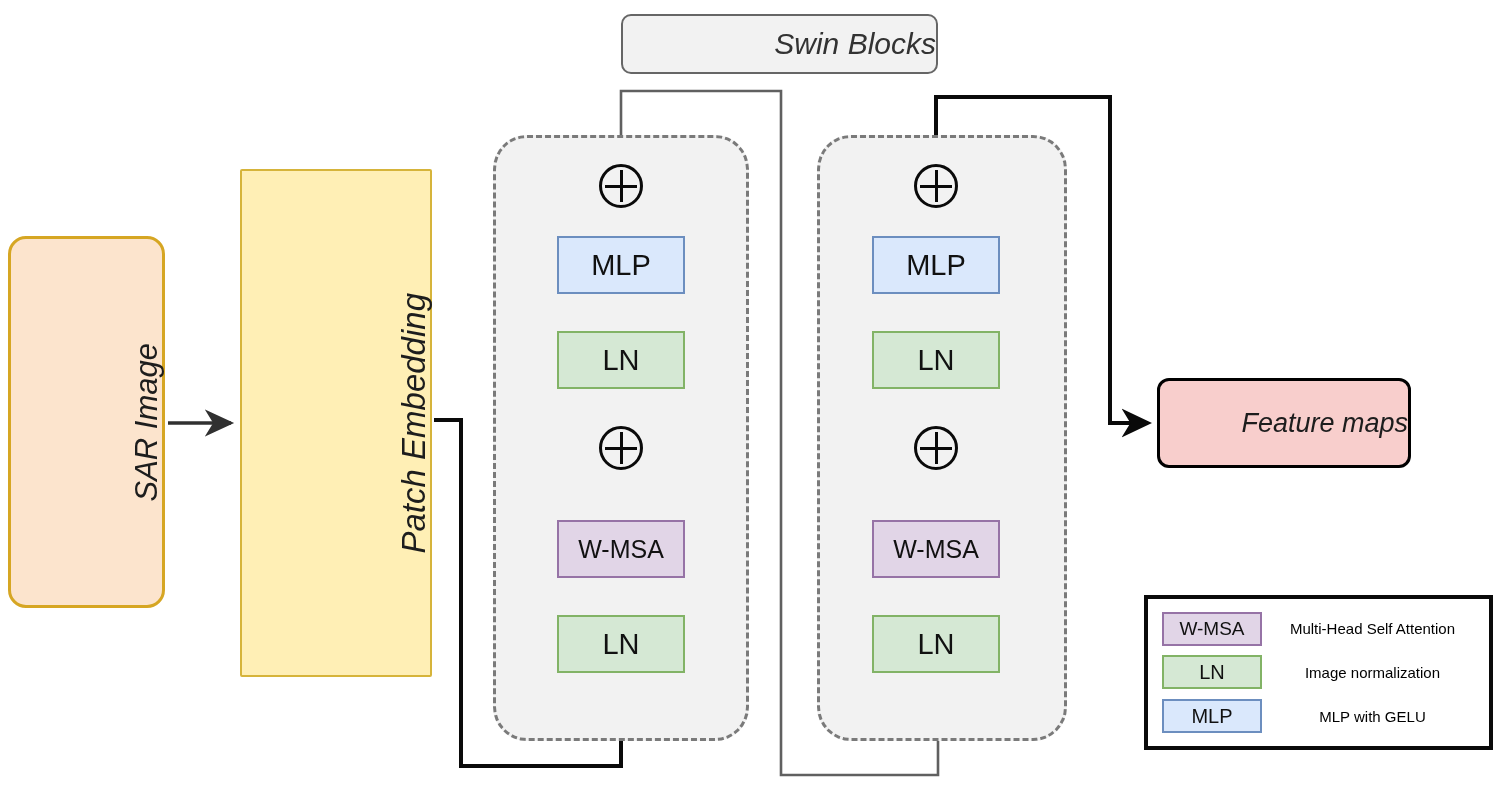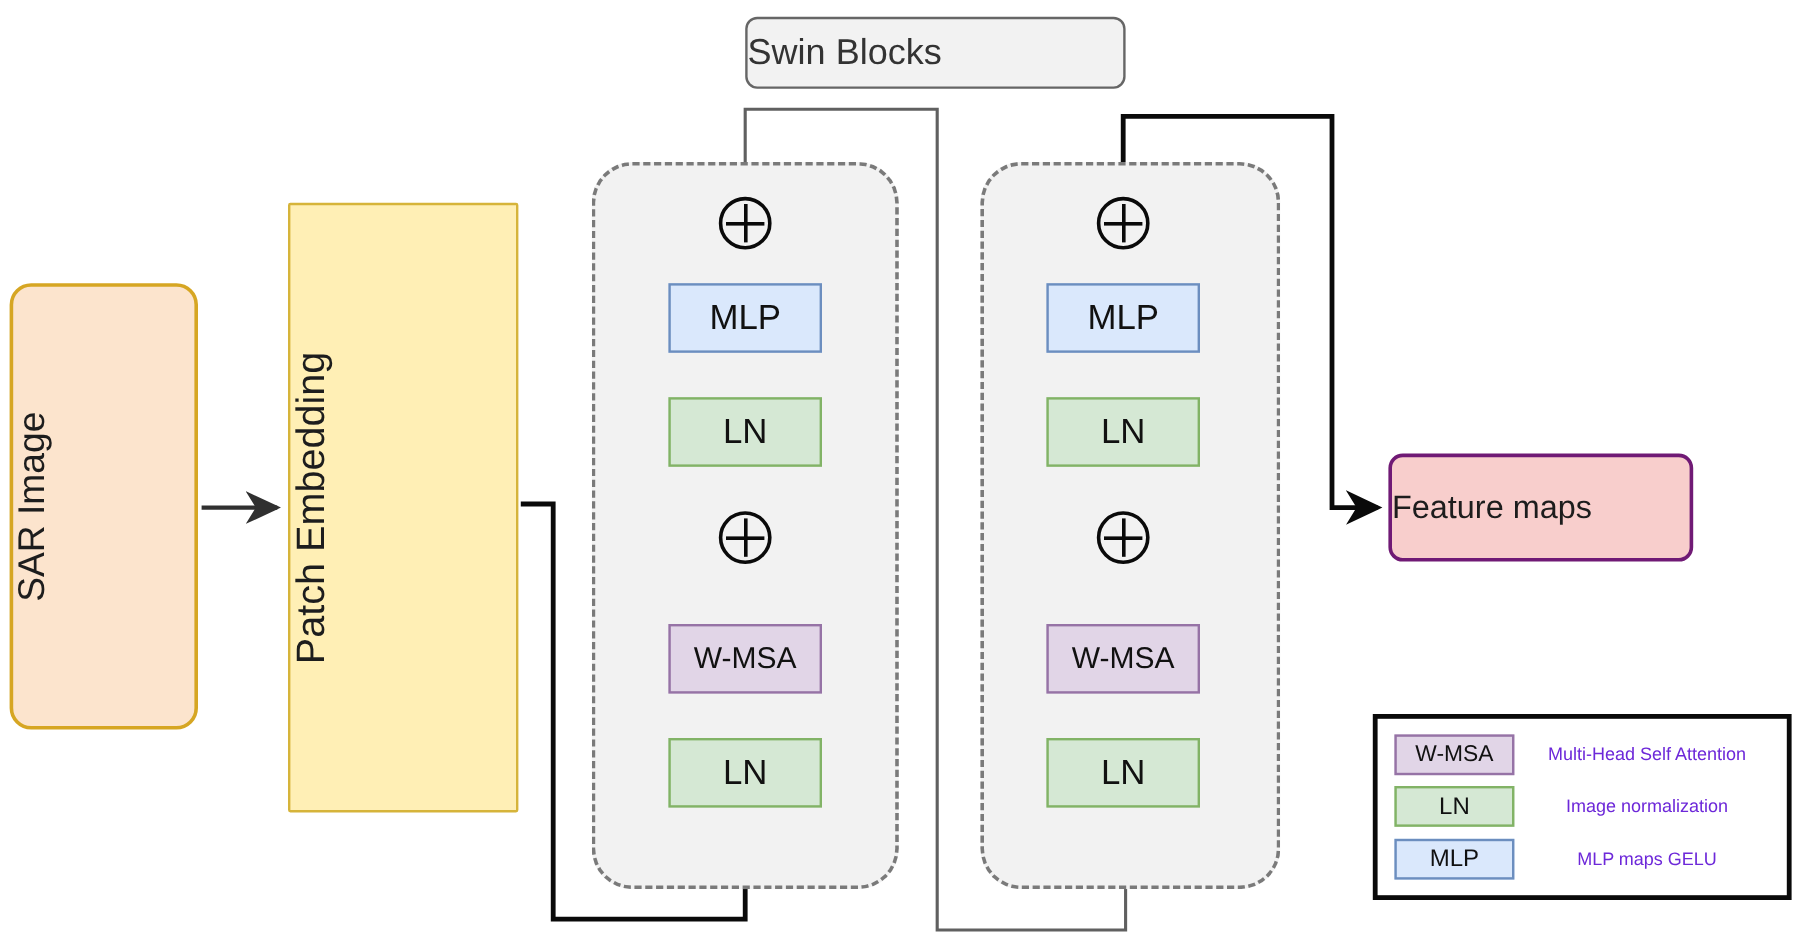--- a/index.html
+++ b/index.html
@@ -25,23 +25,24 @@
     top: 0;
     width: 1499px;
     height: 786px;
     pointer-events: none;
   }
   .node {
     position: absolute;
     box-sizing: border-box;
     display: flex;
     align-items: center;
-    justify-content: flex-start;
+    justify-content: flex-end;
     text-align: center;
     color: #1d1d1d;
+    font-style: italic;
   }
 
   
   .sar-image {
     left: 8px;
     top: 236px;
     width: 157px;
     height: 372px;
     background: #fce4cd;
     border: 3px solid #d6a623;
@@ -64,21 +65,21 @@
     border: 2px solid #d6b43a;
     border-radius: 2px;
     font-size: 33px;
   }
   .feature-maps {
     left: 1157px;
     top: 378px;
     width: 254px;
     height: 90px;
     background: #f8cecc;
-    border: 3px solid #701a75;
+    border: 3px solid #000000;
     border-radius: 12px;
     font-size: 27px;
   }
 
   
   .swin-title {
     left: 621px;
     top: 14px;
     width: 317px;
     height: 60px;
@@ -179,21 +180,21 @@
     margin-left: 8px;
     flex: 0 0 auto;
   }
   .legend-swatch.wmsa { background: #e1d5e7; border: 2px solid #9673a6; font-size: 19px; }
   .legend-swatch.ln   { background: #d5e8d4; border: 2px solid #82b366; }
   .legend-swatch.mlp  { background: #dae8fc; border: 2px solid #6c8ebf; }
   .legend-desc {
     flex: 1 1 auto;
     text-align: center;
     font-size: 15px;
-    color: #6d28d9;
+    color: #000000;
     padding: 0 6px;
     white-space: nowrap;
   }
 </style>
 </head>
 <body>
 
 <div id="canvas">
 
   <svg id="wires" viewBox="0 0 1499 786" xmlns="http://www.w3.org/2000/svg">
@@ -332,17 +333,17 @@
     <div class="legend-row">
       <div class="legend-swatch ln">
         <span>LN</span>
       </div>
       <div class="legend-desc">Image normalization</div>
     </div>
     <div class="legend-row">
       <div class="legend-swatch mlp">
         <span>MLP</span>
       </div>
-      <div class="legend-desc">MLP maps GELU</div>
+      <div class="legend-desc">MLP with GELU</div>
     </div>
   </div>
 
 </div>
 
 </body></html>

